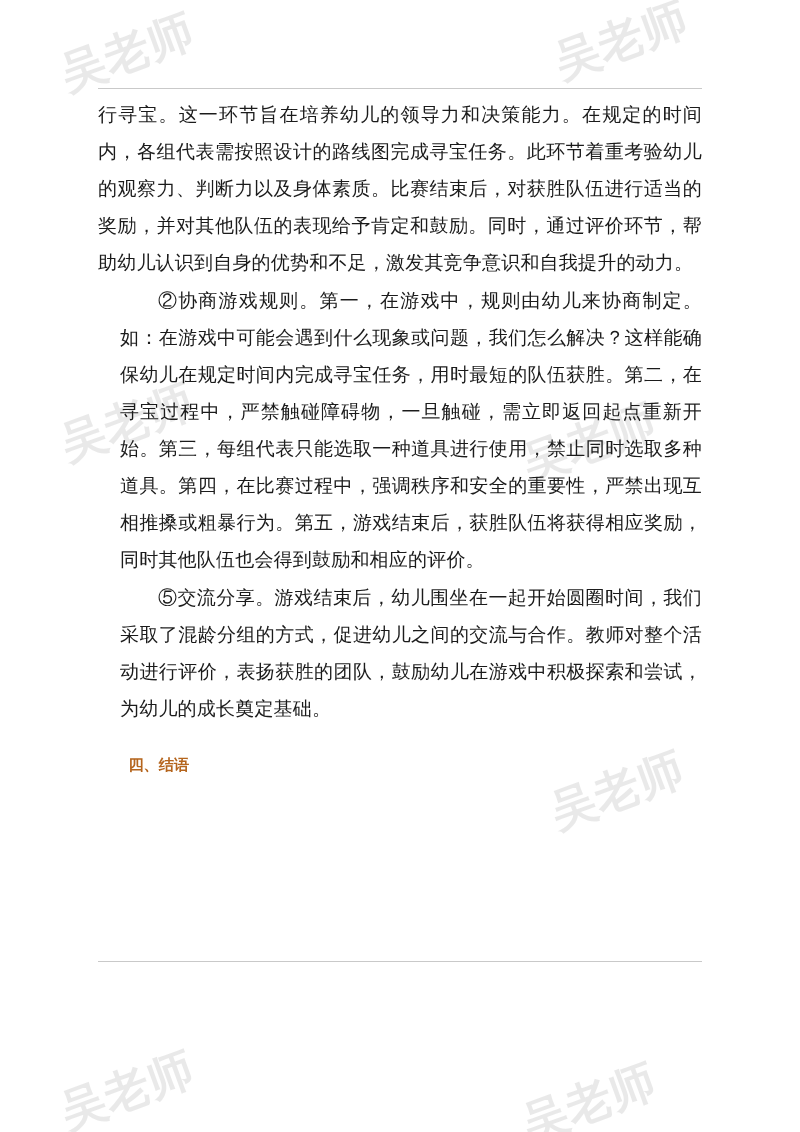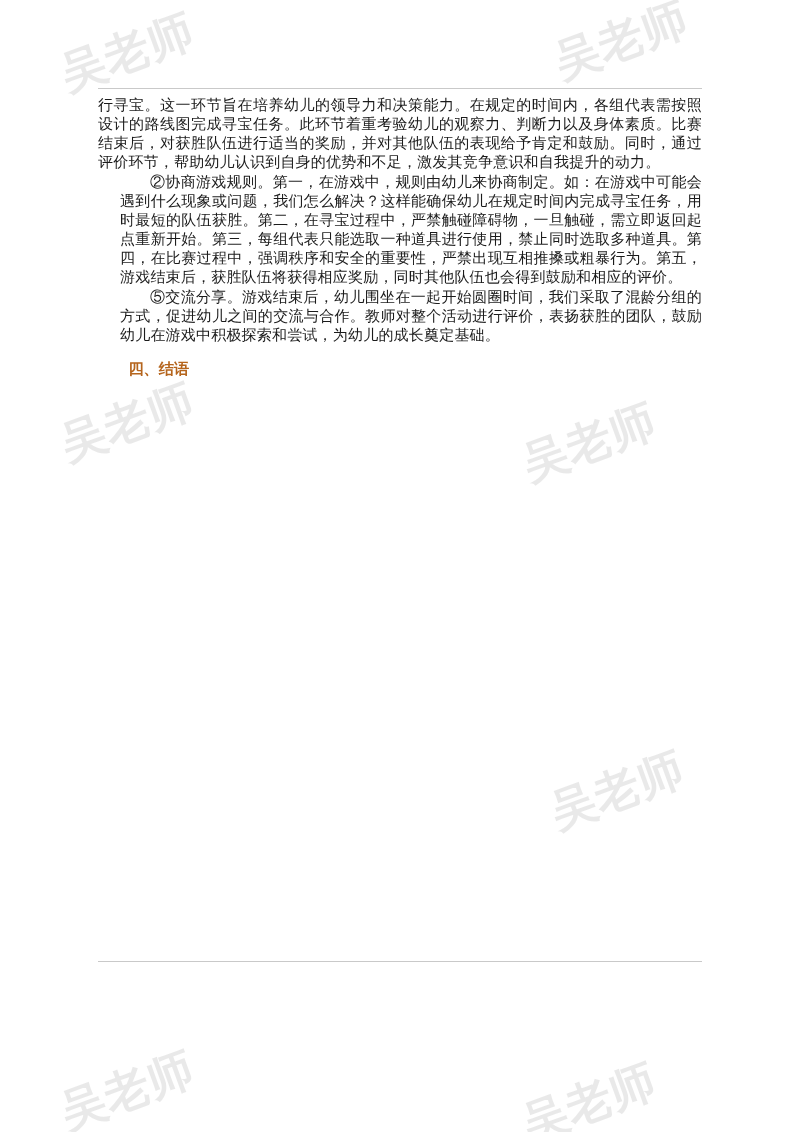--- a/index.html
+++ b/index.html
@@ -34,32 +34,32 @@
 
   .content {
     position: absolute;
     left: 98px;
     top: 96px;
     width: 604px;
     z-index: 3;
   }
   p {
     margin: 0 0 1px 0;
-    font-size: 15px;
-    line-height: 19px;
+    font-size: 19px;
+    line-height: 37px;
     color: #1b1b1b;
     text-align: justify;
     text-justify: inter-ideograph;
     letter-spacing: 0.2px;
   }
   p.indent { text-indent: 2em; margin-left: 22px; }
   p.noindent { text-indent: 0; }
 
   .section-head {
-    margin: 10px 0 6px 0;
+    margin: 24px 0 6px 0;
     font-size: 15.2px;
     line-height: 28px;
     color: #b5651d;
     font-weight: bold;
     text-indent: 2em;
     font-family: "Liberation Sans", "DejaVu Sans", sans-serif;
   }
 
   
   .wm {

